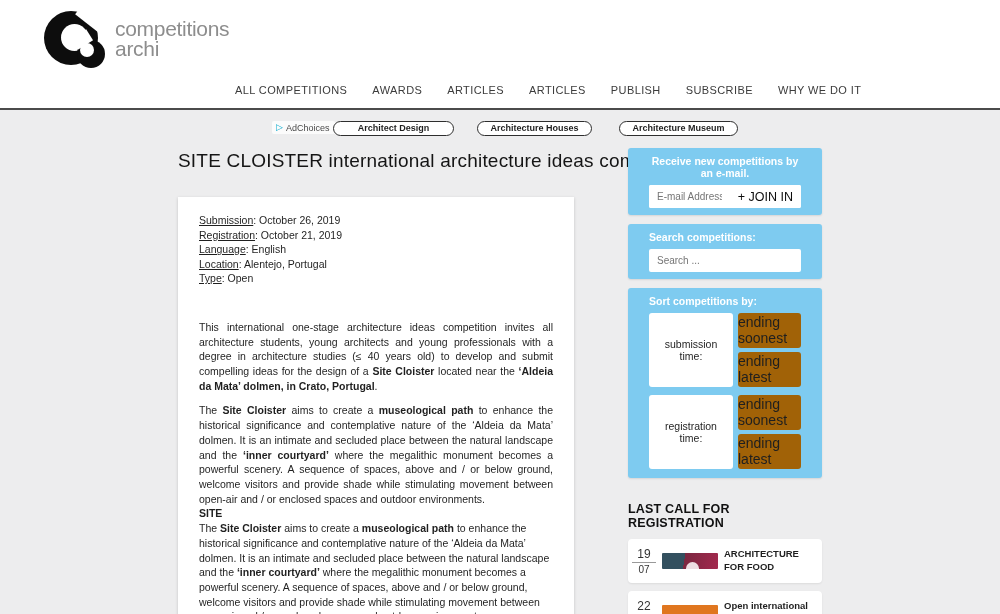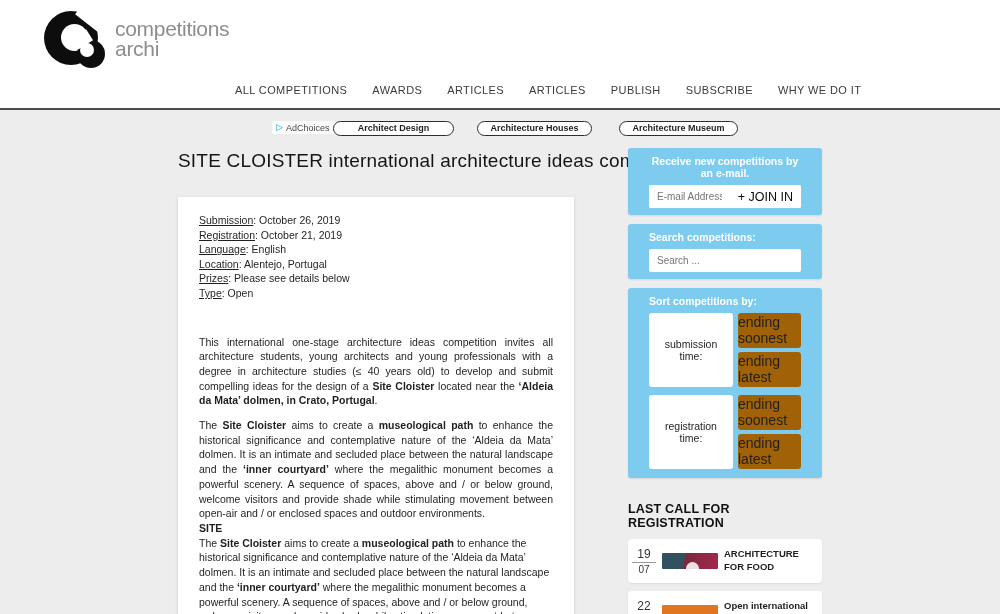--- a/index.html
+++ b/index.html
@@ -126,21 +126,20 @@
     </div>
 
   <h1 class="page-title">SITE CLOISTER international architecture ideas competition</h1>
 
   <div class="article">
     <div class="meta" id="meta">
         <div class="meta-row"><span class="meta-label">Submission</span>: October 26, 2019</div>
         <div class="meta-row"><span class="meta-label">Registration</span>: October 21, 2019</div>
         <div class="meta-row"><span class="meta-label">Language</span>: English</div>
         <div class="meta-row"><span class="meta-label">Location</span>: Alentejo, Portugal</div>
-        <div class="meta-row"><span class="meta-label">Prizes</span>: Please see details below</div>
         <div class="meta-row"><span class="meta-label">Type</span>: Open</div>
       </div>
     <div id="blocks">
         <p class="block-p justify"><span>This international one-stage architecture ideas competition invites all architecture students, young architects and young professionals with a degree in architecture studies (≤ 40 years old) to develop and submit compelling ideas for the design of a </span><span class="bold">Site Cloister</span><span> located near the </span><span class="bold">‘Aldeia da Mata’ dolmen, in Crato, Portugal</span><span>.</span></p>
         <p class="block-p justify"><span>The </span><span class="bold">Site Cloister</span><span> aims to create a </span><span class="bold">museological path</span><span> to enhance the historical significance and contemplative nature of the ‘Aldeia da Mata’ dolmen. It is an intimate and secluded place between the natural landscape and the </span><span class="bold">‘inner courtyard’</span><span> where the megalithic monument becomes a powerful scenery. A sequence of spaces, above and / or below ground, welcome visitors and provide shade while stimulating movement between open-air and / or enclosed spaces and outdoor environments.</span></p>
         <div class="block-h">SITE</div>
         <p class="block-p"><span>The </span><span class="bold">Site Cloister</span><span> aims to create a </span><span class="bold">museological path</span><span> to enhance the historical significance and contemplative nature of the ‘Aldeia da Mata’ dolmen. It is an intimate and secluded place between the natural landscape and the </span><span class="bold">‘inner courtyard’</span><span> where the megalithic monument becomes a powerful scenery. A sequence of spaces, above and / or below ground, welcome visitors and provide shade while stimulating movement between open-air and / or enclosed spaces and outdoor environments.</span></p>
         <div class="block-h">PRIZES</div>
       </div>
   </div>

